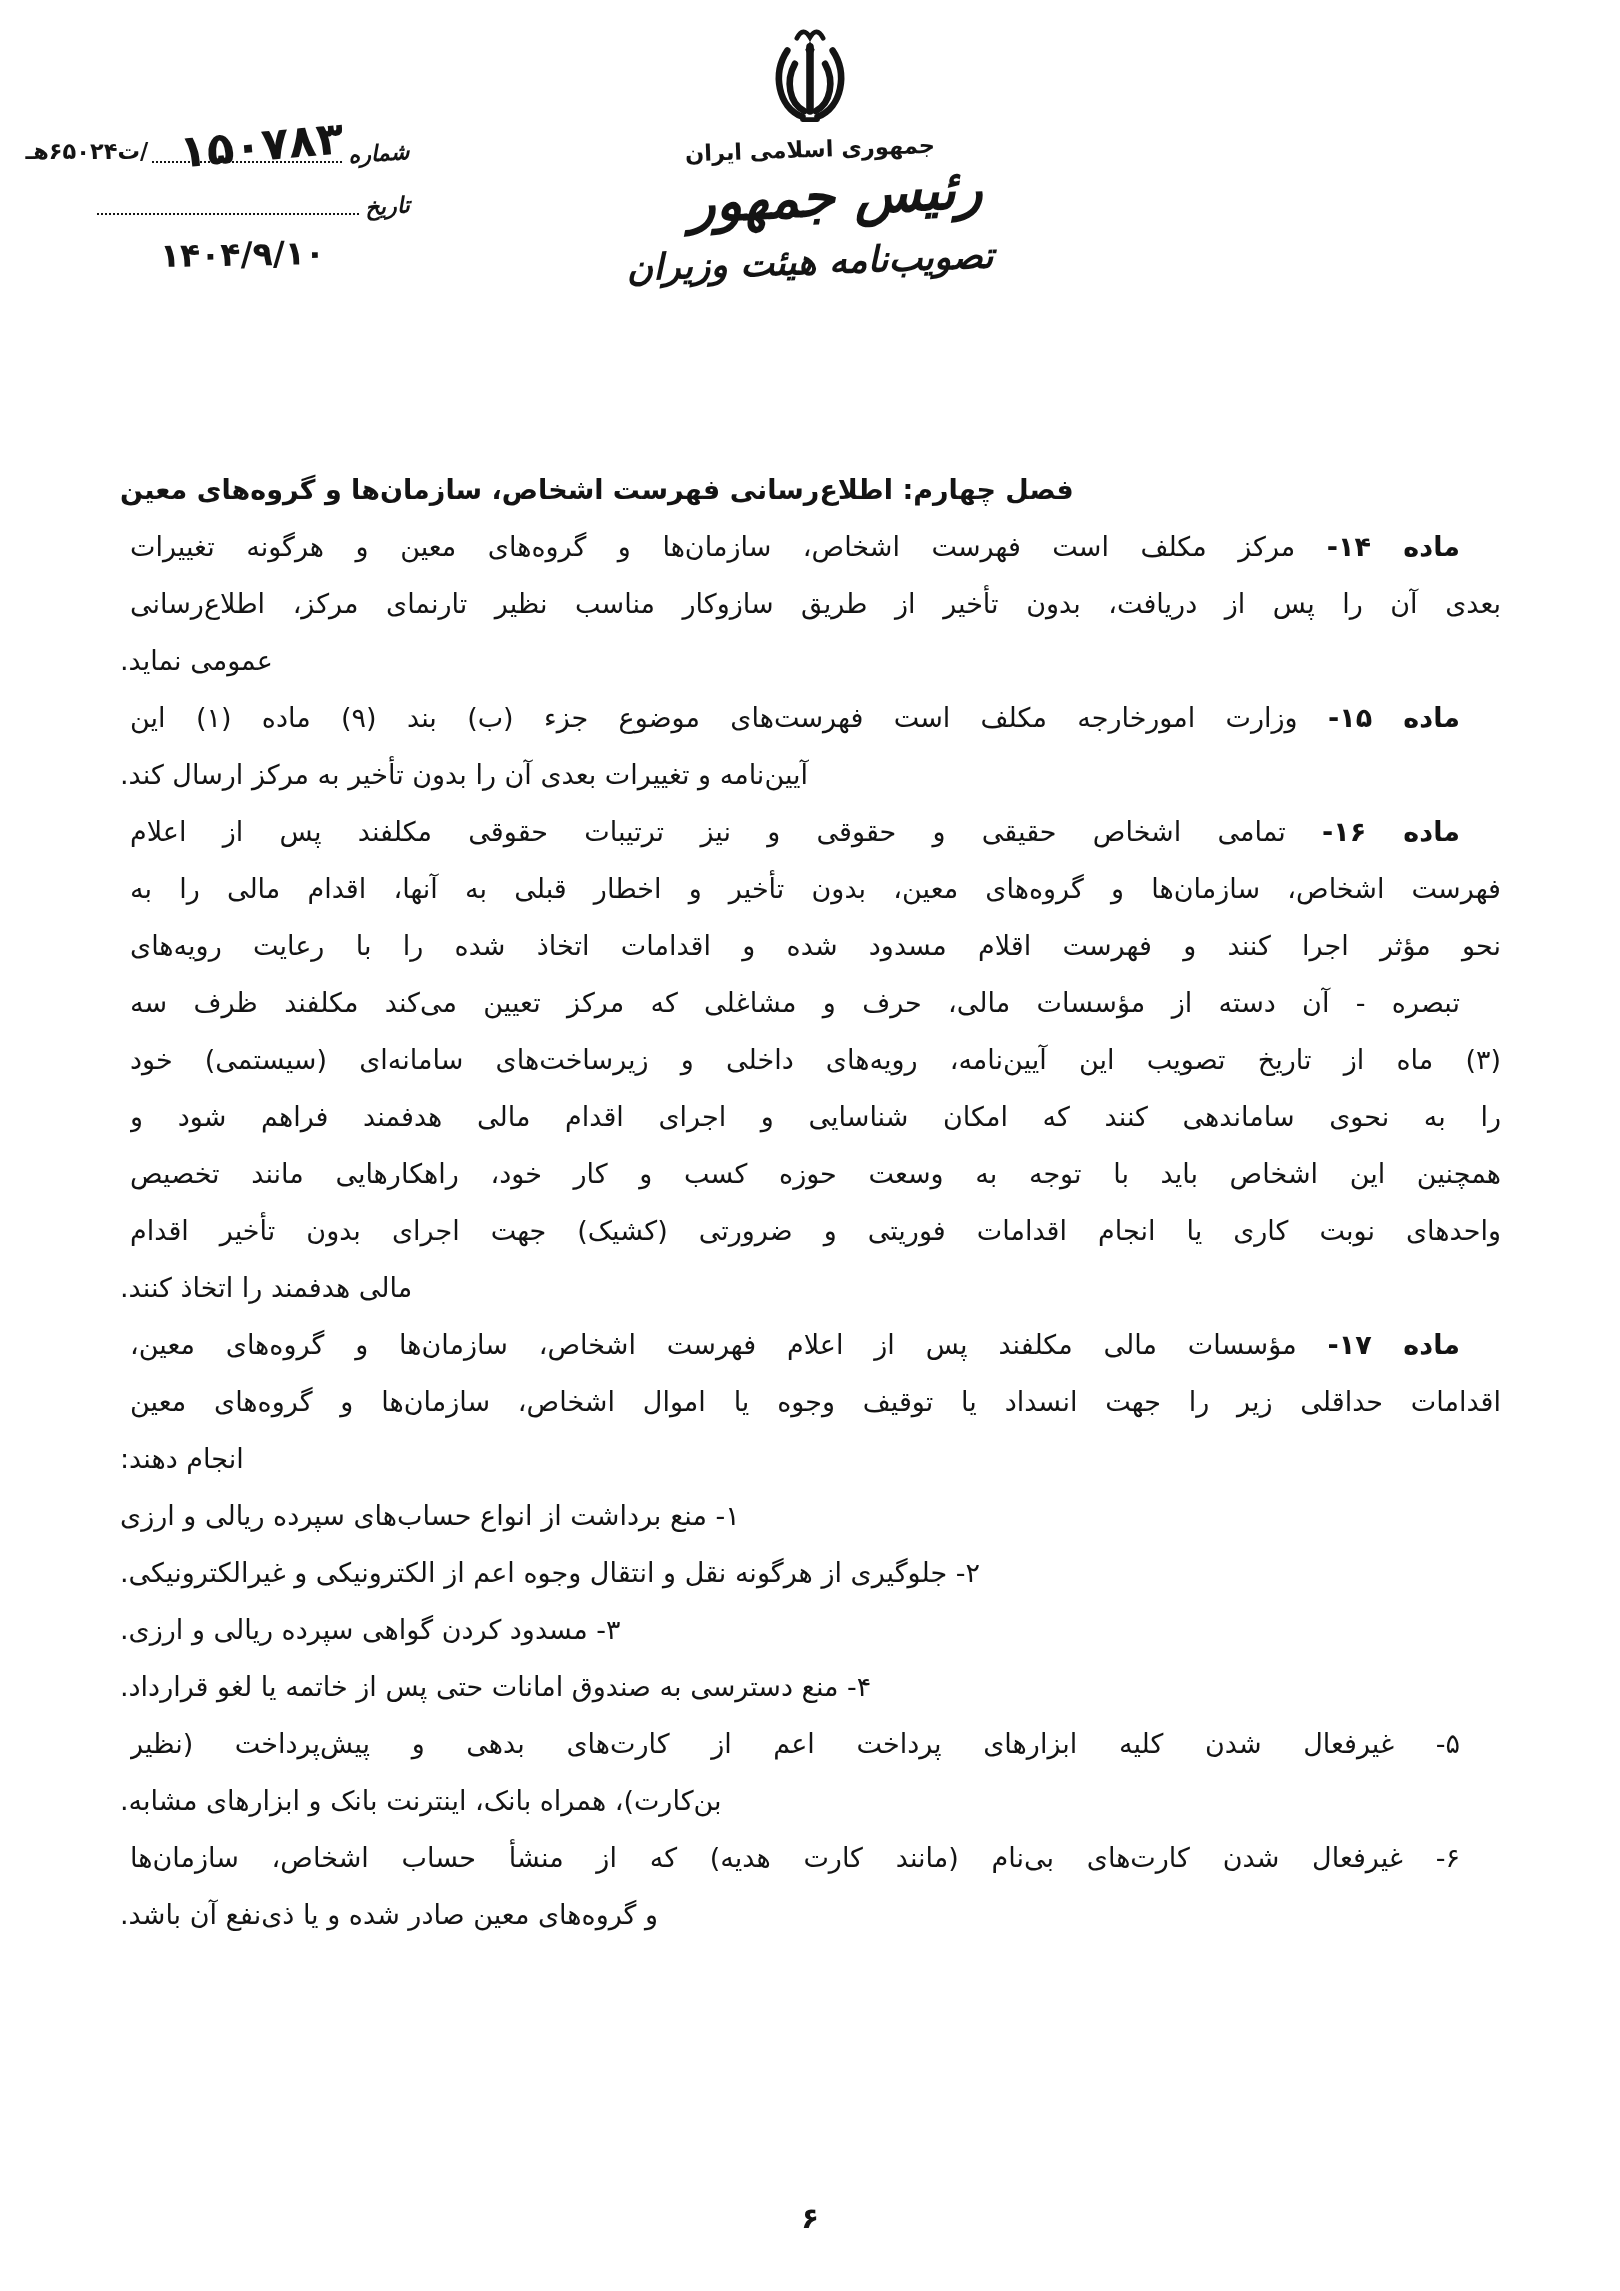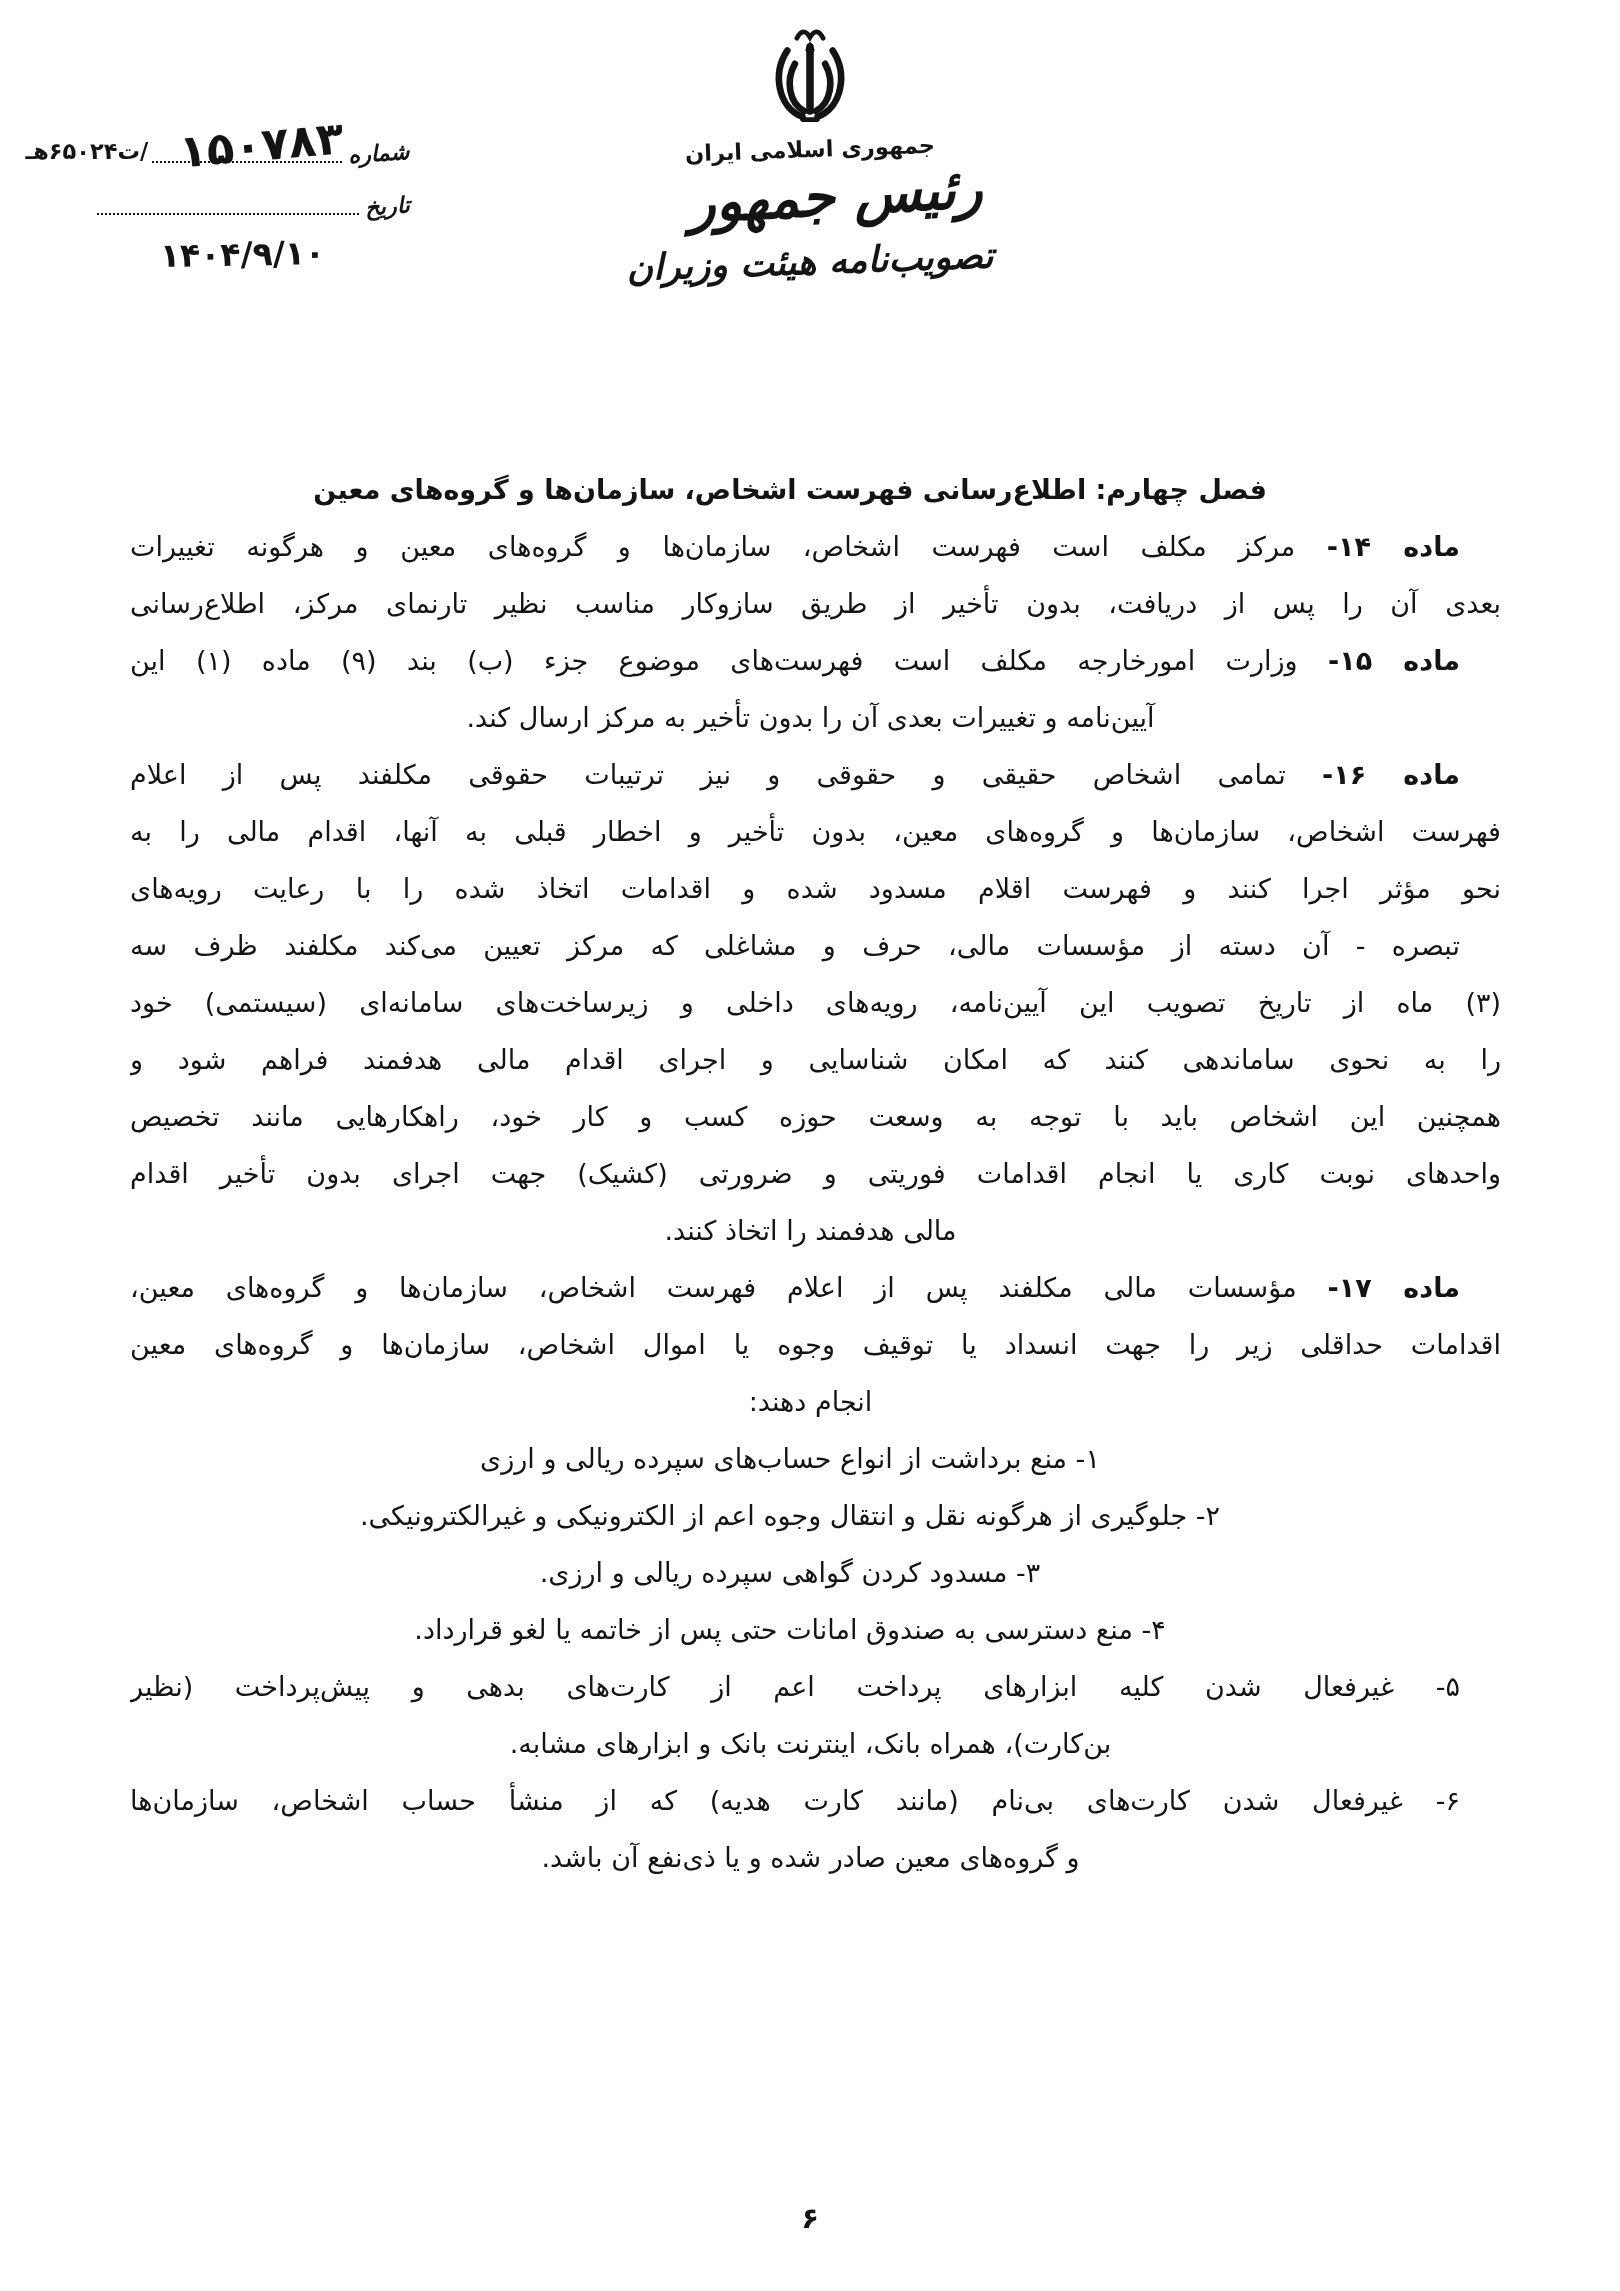--- a/index.html
+++ b/index.html
@@ -53,21 +53,21 @@
     margin-top:11.8px; transform:rotate(-2deg);
   }
 
   
   .body-text {
     position:absolute; top:461px; right:119px; left:120px;
     font-size:27px;
   }
   .line { height:57px; line-height:57px; overflow:hidden; }
   .j { text-align:justify; text-align-last:justify;margin-left:10px; }
-  .e { text-align:center; }
+  .e { text-align:left; }
   .ind { padding-right:41px; }
   .heading { font-weight:bold; }
   .lead { font-weight:bold; }
 
   
   .page-num {
     position:absolute; bottom:57px; left:0; right:0;
     text-align:center; font-size:29px; font-weight:bold;
   }
 </style>
@@ -104,20 +104,21 @@
     </svg>
     <div class="org-name">جمهوری اسلامی ایران</div>
     <div class="president">رئیس جمهور</div>
     <div class="decree">تصویب‌نامه هیئت وزیران</div>
   </div>
 
   <div class="body-text">
     <div class="line e ind heading"><span>فصل چهارم: اطلاع‌رسانی فهرست اشخاص، سازمان‌ها و گروه‌های معین</span></div>
     <div class="line j ind"><span class="lead">ماده ۱۴-</span><span> مرکز مکلف است فهرست اشخاص، سازمان‌ها و گروه‌های معین و هرگونه تغییرات</span></div>
     <div class="line j"><span>بعدی آن را پس از دریافت، بدون تأخیر از طریق سازوکار مناسب نظیر تارنمای مرکز، اطلاع‌رسانی</span></div>
+    <div class="line e"><span>عمومی نماید.</span></div>
     <div class="line j ind"><span class="lead">ماده ۱۵-</span><span> وزارت امورخارجه مکلف است فهرست‌های موضوع جزء (ب) بند (۹) ماده (۱) این</span></div>
     <div class="line e"><span>آیین‌نامه و تغییرات بعدی آن را بدون تأخیر به مرکز ارسال کند.</span></div>
     <div class="line j ind"><span class="lead">ماده ۱۶-</span><span> تمامی اشخاص حقیقی و حقوقی و نیز ترتیبات حقوقی مکلفند پس از اعلام</span></div>
     <div class="line j"><span>فهرست اشخاص، سازمان‌ها و گروه‌های معین، بدون تأخیر و اخطار قبلی به آنها، اقدام مالی را به</span></div>
     <div class="line j"><span>نحو مؤثر اجرا کنند و فهرست اقلام مسدود شده و اقدامات اتخاذ شده را با رعایت رویه‌های</span></div>
     <div class="line j ind"><span>تبصره - آن دسته از مؤسسات مالی، حرف و مشاغلی که مرکز تعیین می‌کند مکلفند ظرف سه</span></div>
     <div class="line j"><span>(۳) ماه از تاریخ تصویب این آیین‌نامه، رویه‌های داخلی و زیرساخت‌های سامانه‌ای (سیستمی) خود</span></div>
     <div class="line j"><span>را به نحوی ساماندهی کنند که امکان شناسایی و اجرای اقدام مالی هدفمند فراهم شود و</span></div>
     <div class="line j"><span>همچنین این اشخاص باید با توجه به وسعت حوزه کسب و کار خود، راهکارهایی مانند تخصیص</span></div>
     <div class="line j"><span>واحدهای نوبت کاری یا انجام اقدامات فوریتی و ضرورتی (کشیک) جهت اجرای بدون تأخیر اقدام</span></div>

